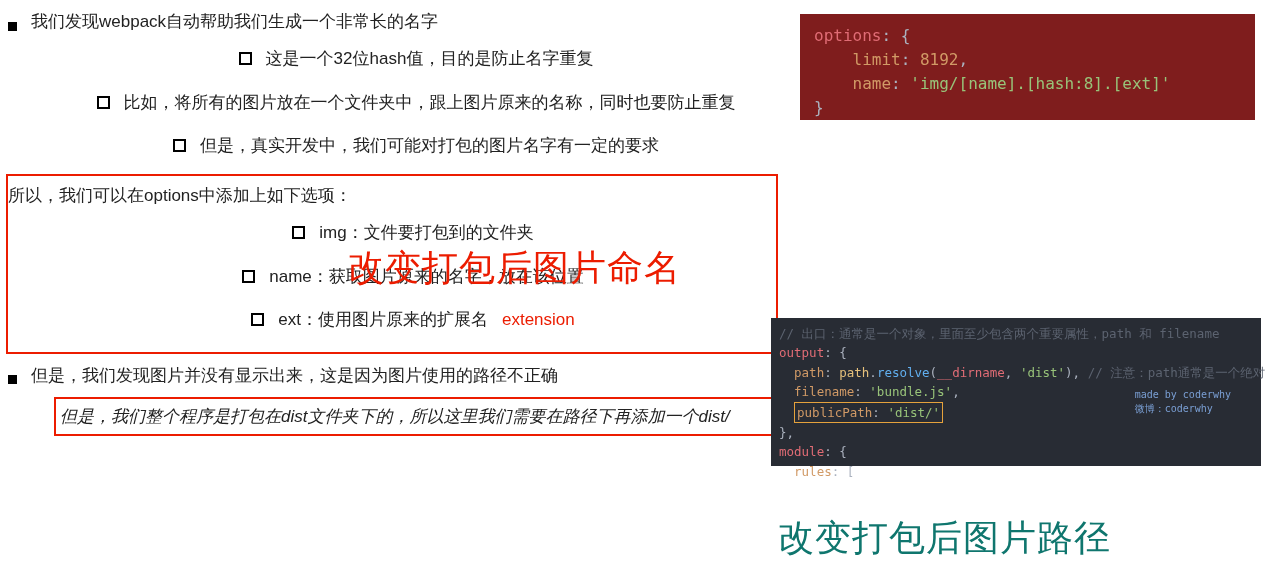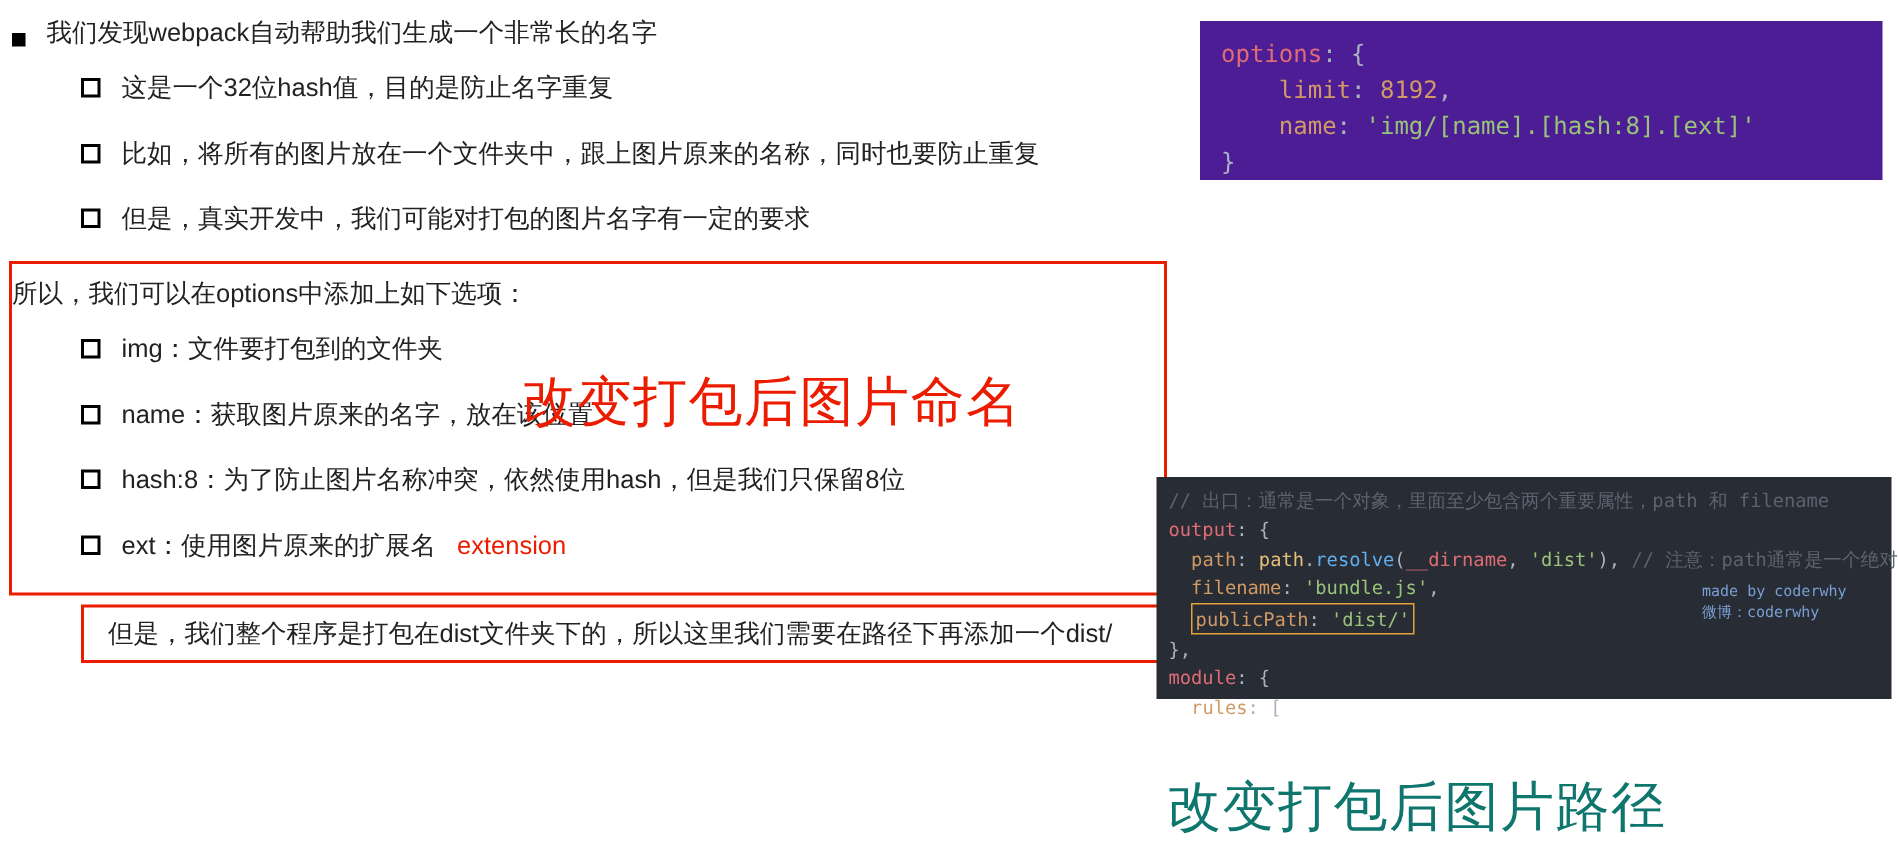--- a/index.html
+++ b/index.html
@@ -25,39 +25,40 @@
     content: "";
     display: inline-block;
     width: 9px; height: 9px;
     background: #000;
     margin-top: 9px;
     margin-right: 14px;
     flex-shrink: 0;
   }
   .lvl2 { margin-left: 46px; margin-top: 6px; }
   .lvl2 > li { margin-bottom: 12px; }
-  .lvl2 > li > .row { display: flex; align-items: flex-start; line-height: 1.85; }
+  .lvl2 > li > .row { display: flex; align-items: flex-start; line-height: 1.85; justify-content: center; }
   .lvl2 > li > .row::before {
     content: "";
     display: inline-block;
     width: 9px; height: 9px;
     border: 2px solid #000;
     margin-top: 9px;
     margin-right: 14px;
     flex-shrink: 0;
   }
   .txt { line-height: 1.85; }
   .red-box {
     border: 2px solid #ec1c00;
     padding: 4px 4px 4px 0;
     margin-left: -2px;
   }
   .red-box-2 {
     border: 2px solid #ec1c00;
-    padding: 2px 2px 2px 16px;
+    padding: 2px 2px 2px 4px;
+    font-style: italic;
   }
   .annotation-1 {
     position: absolute;
     left: 348px;
     top: 244px;
     color: #ec1c00;
     font-size: 36px;
     letter-spacing: 1px;
     font-weight: 400;
   }
@@ -72,21 +73,21 @@
   }
   .ext-note { color: #ec1c00; margin-left: 14px; }
 
   
   .code1 {
     position: absolute;
     left: 800px;
     top: 14px;
     width: 455px;
     height: 106px;
-    background: #4c1d95;
+    background: #7f1d1d;
     color: #abb2bf;
     font-family: Consolas, Menlo, monospace;
     font-size: 16px;
     padding: 10px 14px;
     line-height: 1.5;
     white-space: pre;
   }
   .code2 {
     position: absolute;
     left: 771px;
@@ -161,33 +162,31 @@
                 <span class="txt">img：文件要打包到的文件夹</span>
               </div>
             </li>
           <li>
               <div class="row">
                 <span class="txt">name：获取图片原来的名字，放在该位置</span>
               </div>
             </li>
           <li>
               <div class="row">
-                <span class="txt">hash:8：为了防止图片名称冲突，依然使用hash，但是我们只保留8位</span>
-              </div>
-            </li>
-          <li>
-              <div class="row">
                 <span class="txt"><span>ext：使用图片原来的扩展名</span><span class="ext-note">extension</span></span>
               </div>
             </li>
         </ul>
       </div>
     </li>
 
     <li>
+      <div class="row">
+          <span class="txt">但是，我们发现图片并没有显示出来，这是因为图片使用的路径不正确</span>
+        </div>
       <ul class="lvl2">
         <li>
           <div class="red-box-2">
             <div class="row"><span class="txt">但是，我们整个程序是打包在dist文件夹下的，所以这里我们需要在路径下再添加一个dist/</span></div>
           </div>
         </li>
       </ul>
     </li>
   </ul>
 </div>

